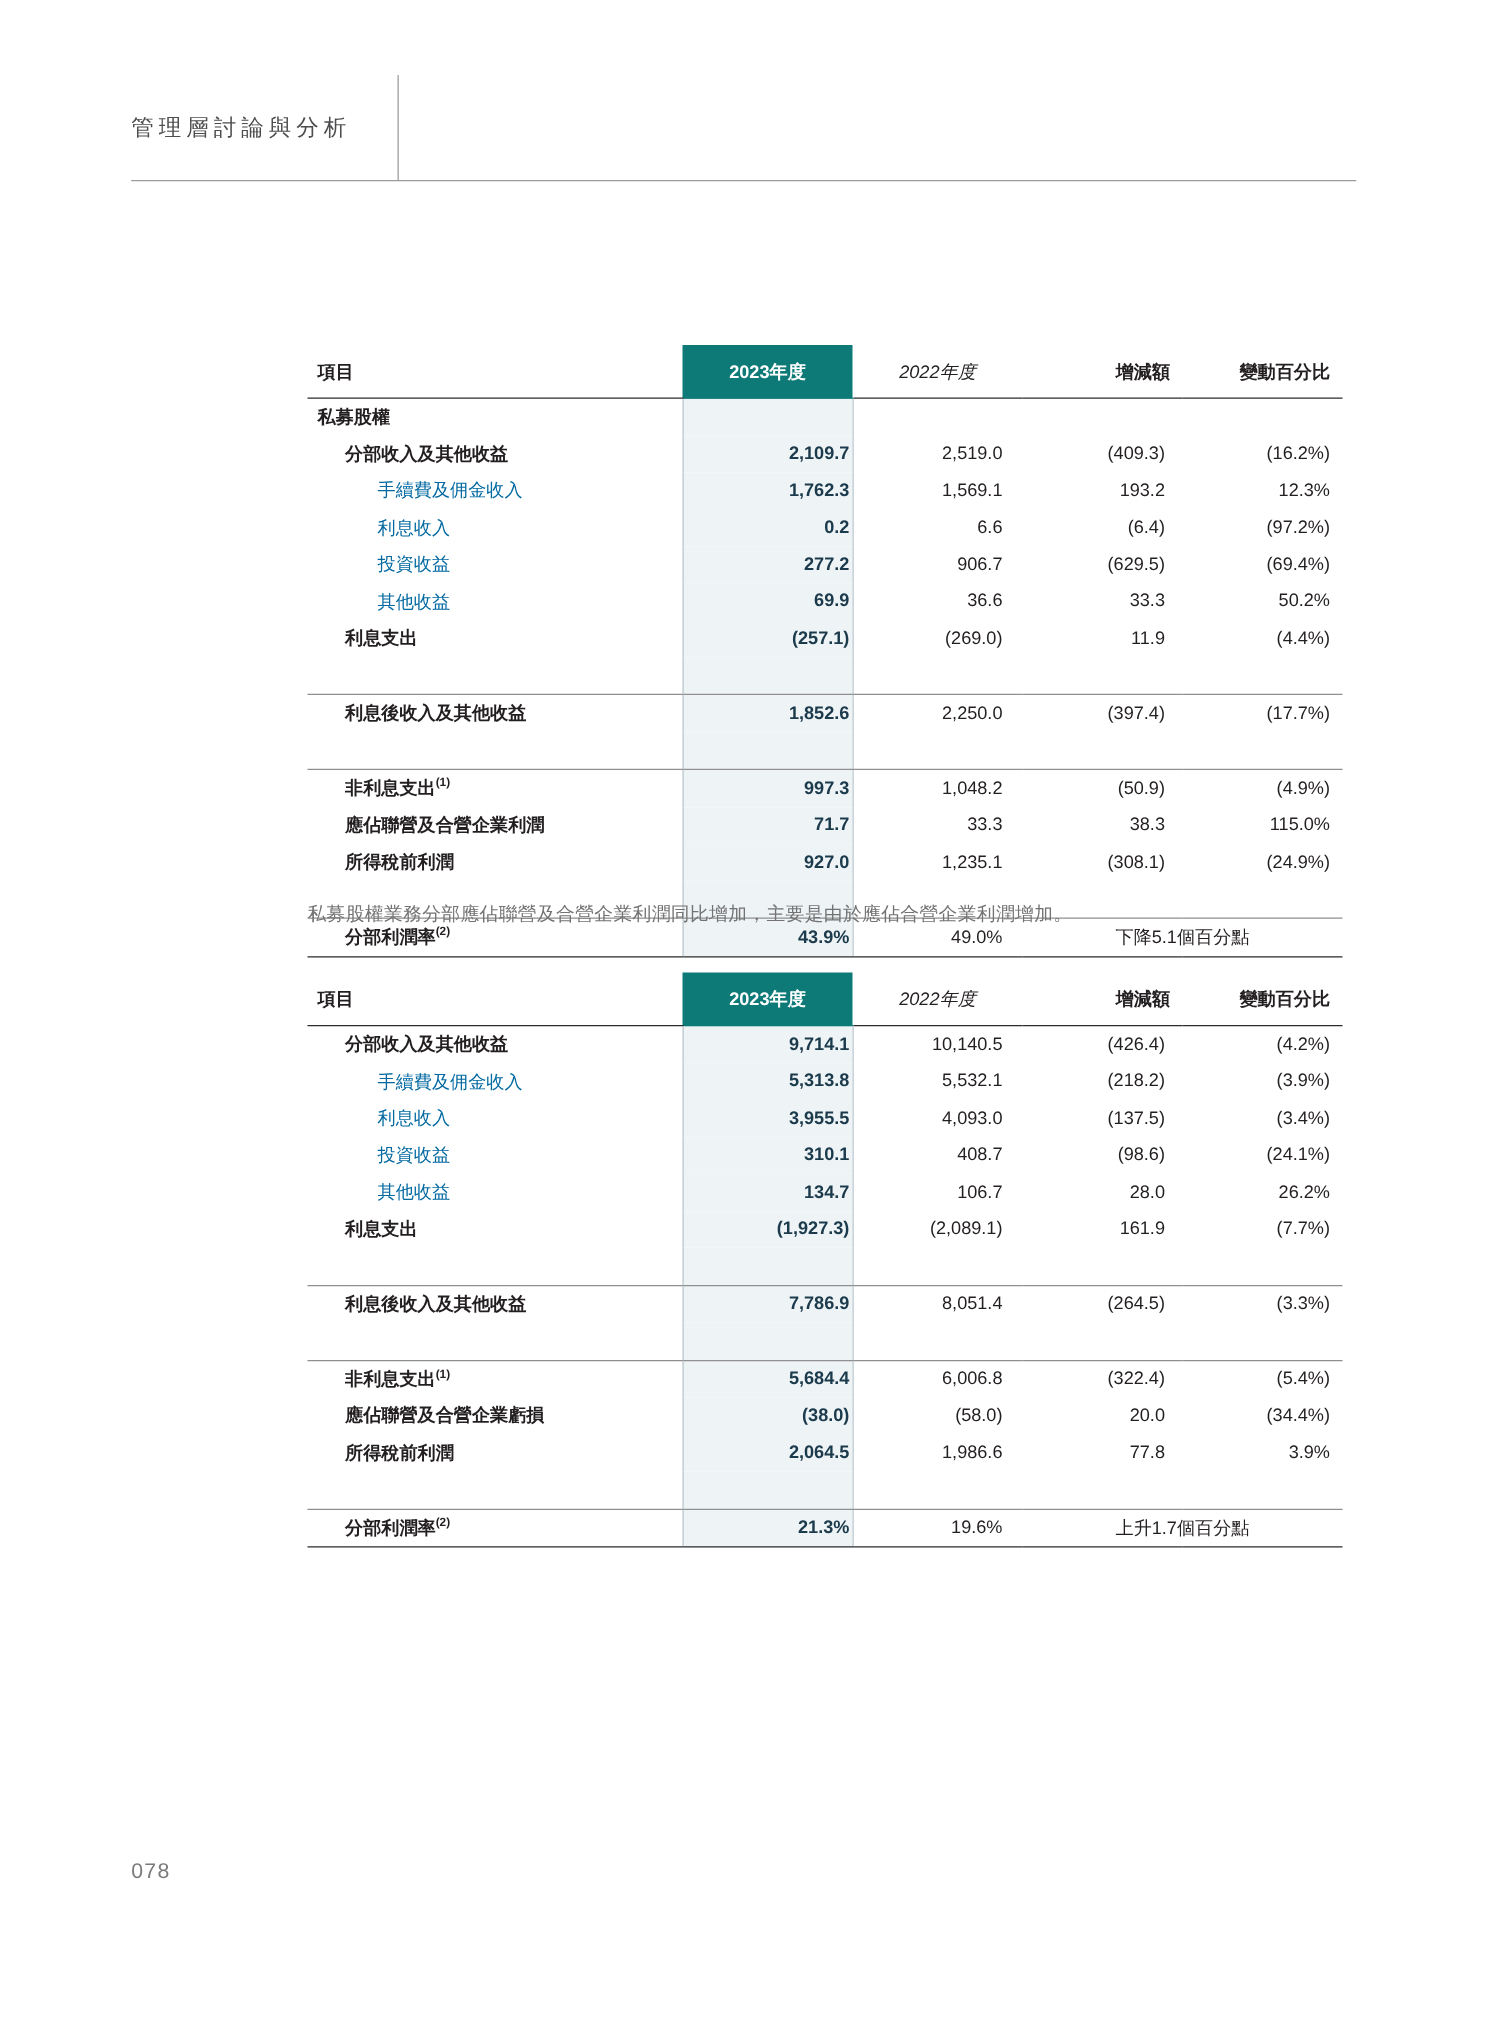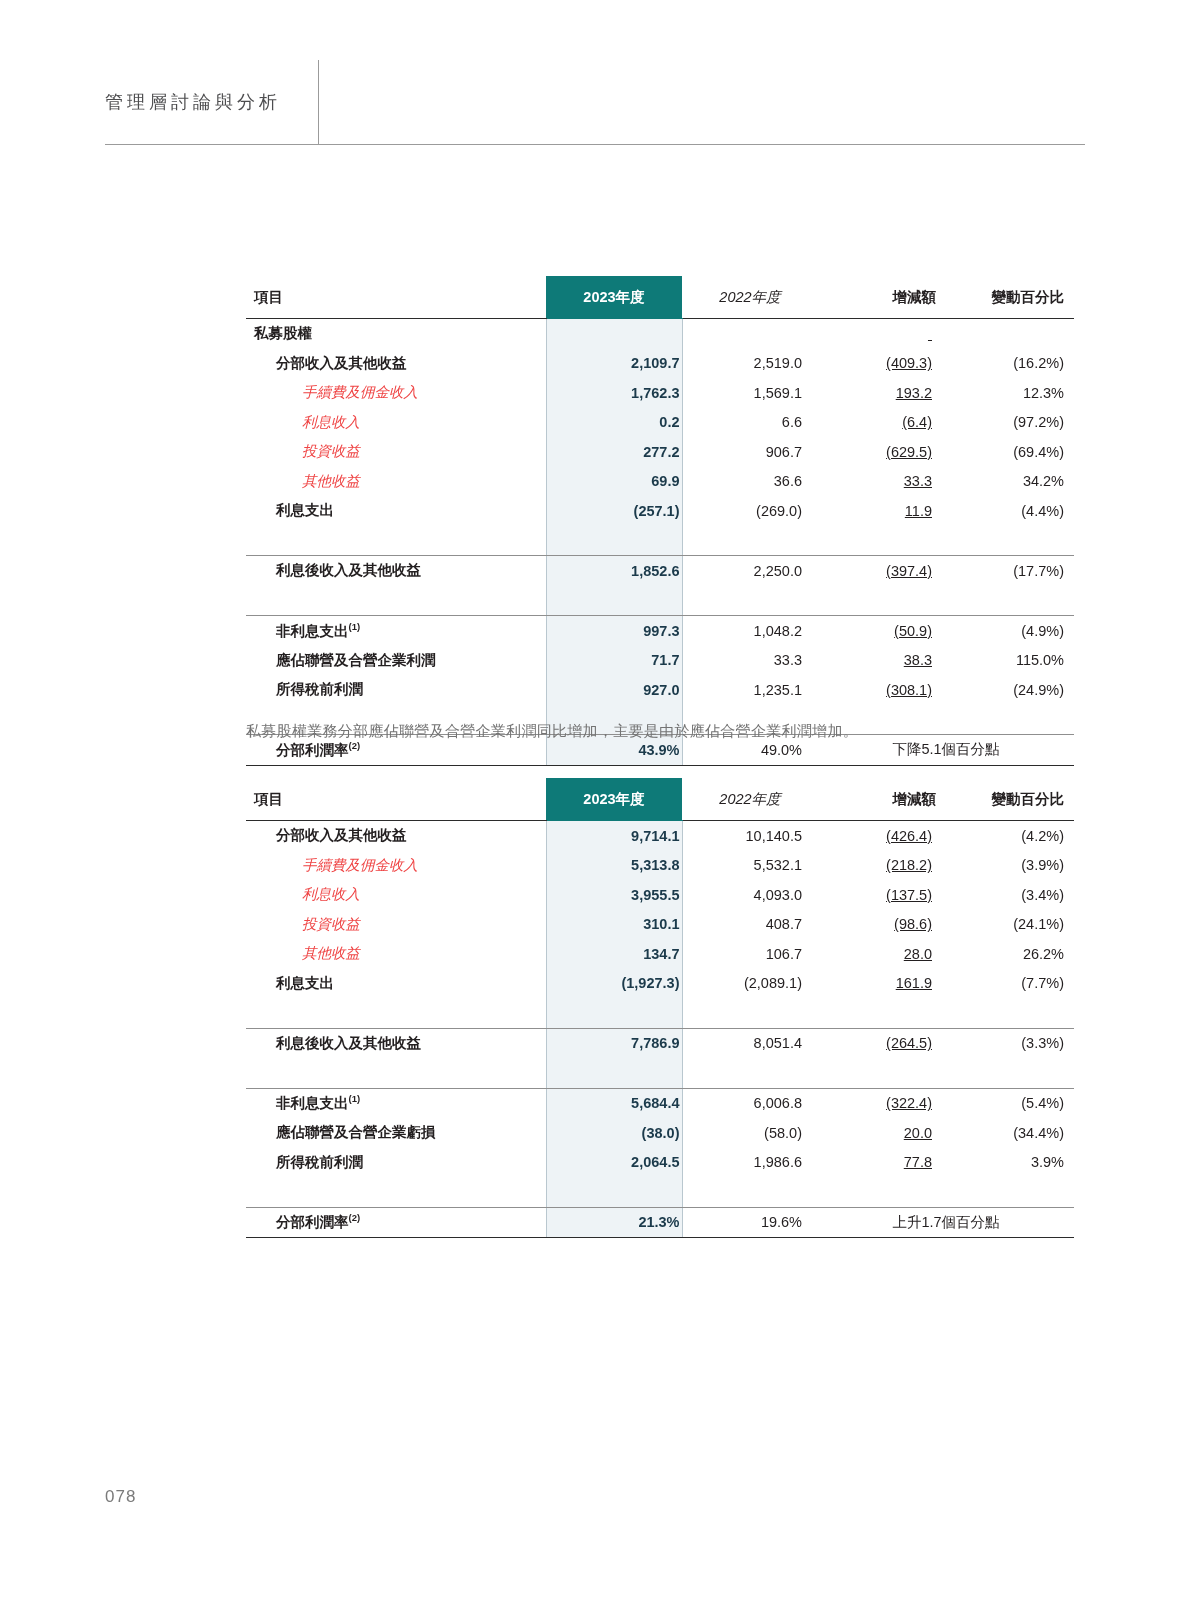--- a/index.html
+++ b/index.html
@@ -98,39 +98,38 @@
   .hdr .h-2022 { text-align: center; padding-right: 0; font-weight: normal; font-style: italic;}
 
   
   .fin-table tbody tr td { height: 29.5px; }
   td.lbl {
     text-align: left;
     white-space: nowrap;
   }
   td.lbl.lvl0 { padding-left: 8px; font-weight: bold; }
   td.lbl.lvl1 { padding-left: 30px; font-weight: bold; }
-  td.lbl.lvl2 { padding-left: 56px; font-weight: normal; color: #ef4444; font-style: italic; }
+  td.lbl.lvl2 { padding-left: 56px; font-weight: normal; color: #0369a1; }
 
   td.v2023 {
     background: #eef3f6;
     text-align: right;
     padding-right: 2px;
     font-weight: bold;
     color: #1b3a4b;
     border-left: 1px solid #b9c7cf;
     border-right: 1px solid #b9c7cf;
   }
   td.v2022 {
     text-align: right;
     padding-right: 16px;
   }
   td.vdelta {
     text-align: right;
     padding-right: 14px;
-    text-decoration: underline;
   }
   td.vpct {
     text-align: right;
     padding-right: 10px;
   }
   td.note-span {
     text-align: center;
     padding-right: 0;
     white-space: nowrap;
   }
@@ -221,21 +220,21 @@
         <td class="v2023">277.2</td>
         <td class="v2022">906.7</td>
         <td class="vdelta">(629.5)</td>
         <td class="vpct">(69.4%)</td>
       </tr>
       <tr>
         <td class="lbl lvl2">其他收益</td>
         <td class="v2023">69.9</td>
         <td class="v2022">36.6</td>
         <td class="vdelta">33.3</td>
-        <td class="vpct">34.2%</td>
+        <td class="vpct">50.2%</td>
       </tr>
       <tr>
         <td class="lbl lvl1">利息支出</td>
         <td class="v2023">(257.1)</td>
         <td class="v2022">(269.0)</td>
         <td class="vdelta">11.9</td>
         <td class="vpct">(4.4%)</td>
       </tr>
       <tr class="thin-gap rule-bottom">
         <td>&nbsp;</td>

